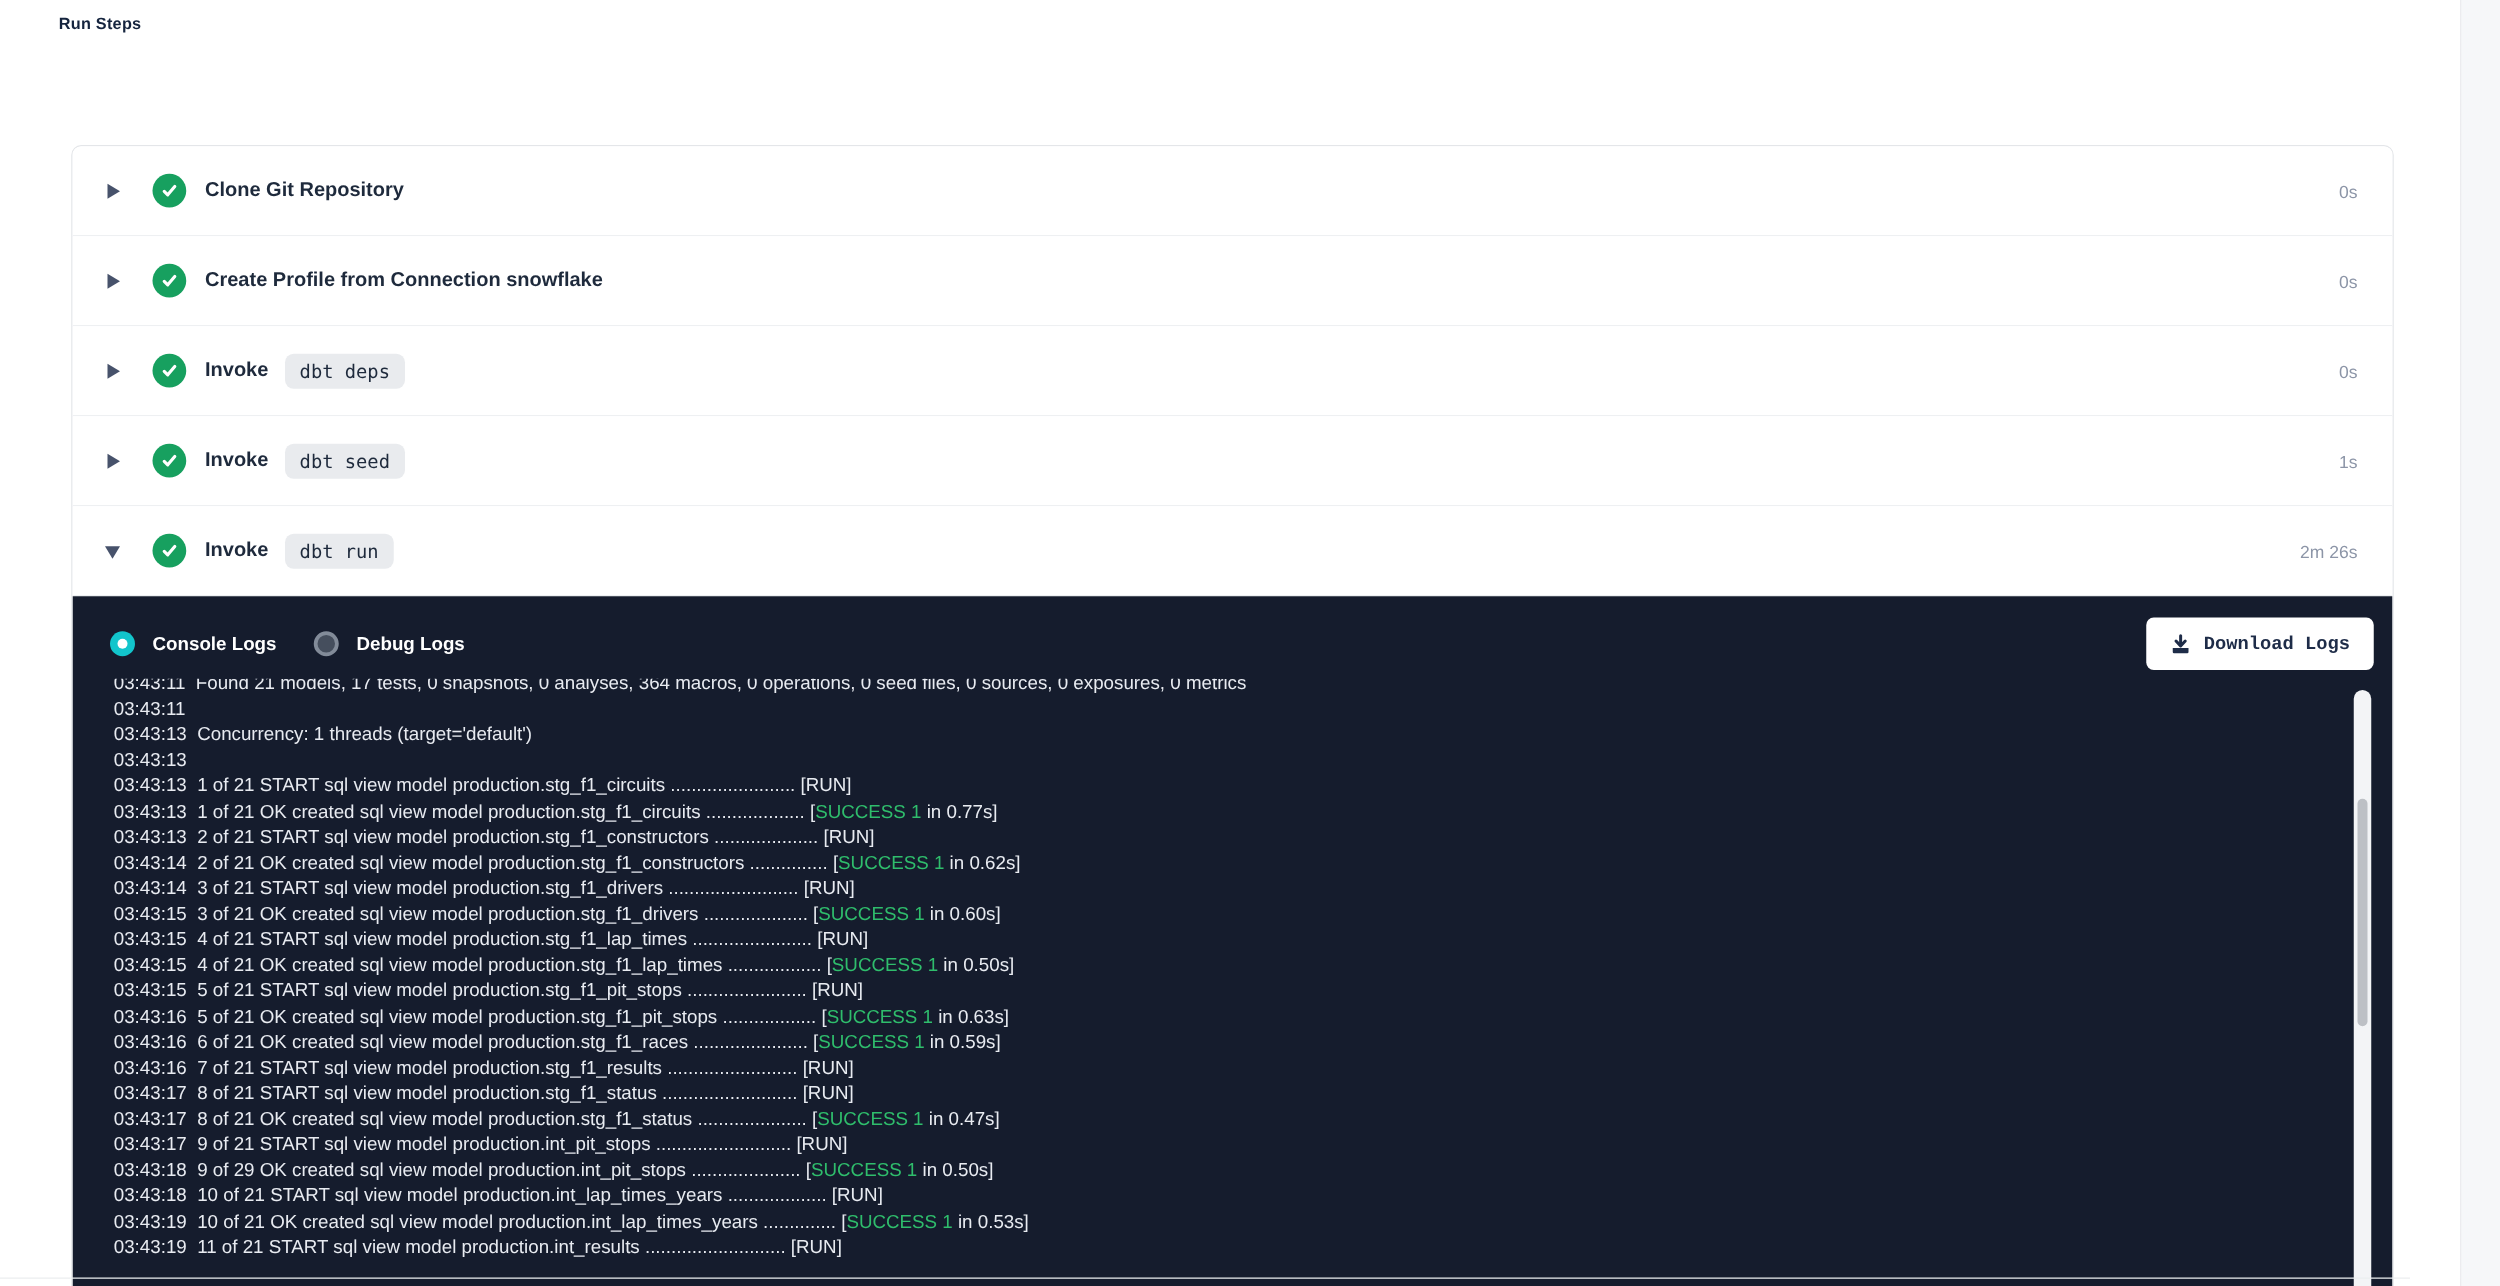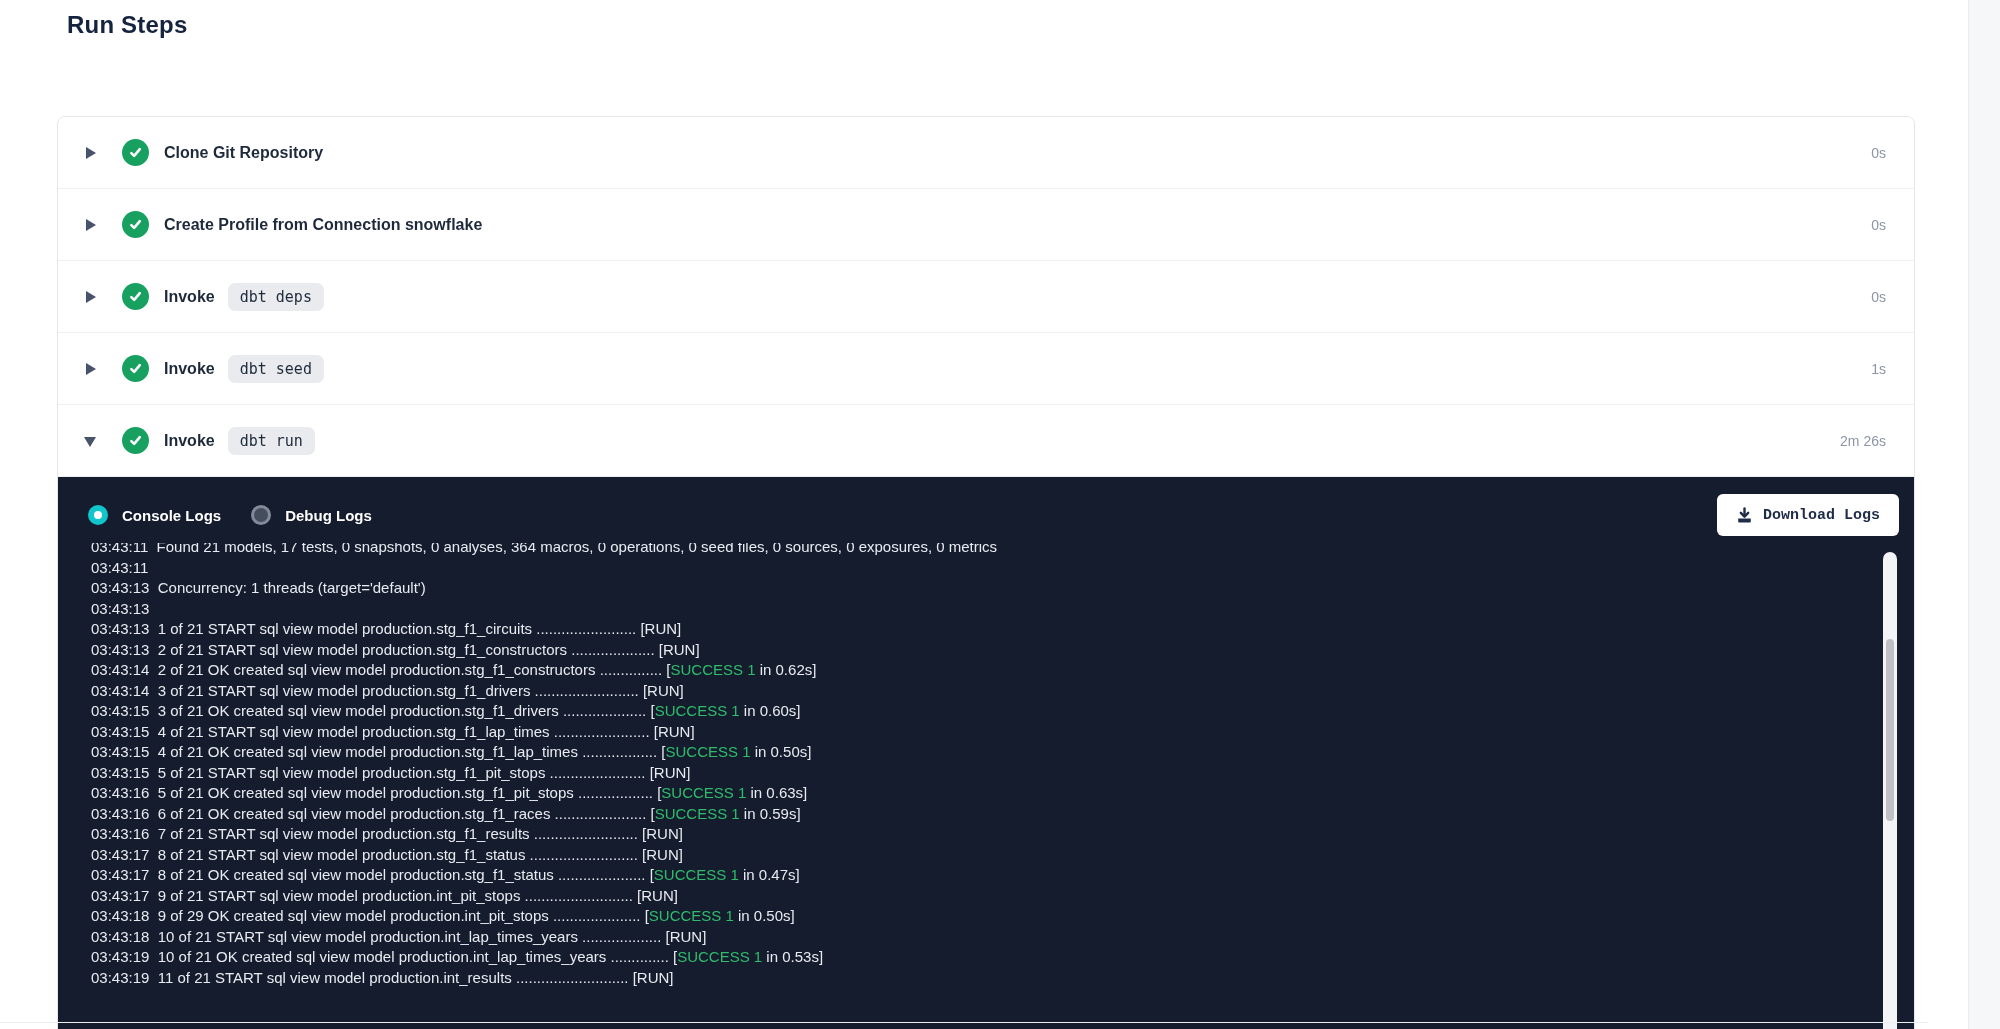--- a/index.html
+++ b/index.html
@@ -3,22 +3,22 @@
 <meta charset="utf-8">
 <style>
   html,body{margin:0;padding:0;}
   body{
     width:2000px;height:1029px;position:relative;overflow:hidden;
     background:#ffffff;
     font-family:"Liberation Sans",sans-serif;
     -webkit-font-smoothing:antialiased;
   }
   .page-title{
-    position:absolute;left:67px;top:11px;
-    font-size:24px;font-weight:700;color:#15243e;letter-spacing:.2px;
+    position:absolute;left:47px;top:11px;
+    font-size:13px;font-weight:700;color:#15243e;letter-spacing:.2px;
   }
   .card{
     position:absolute;left:57px;top:76px;width:1858px;
     background:#fff;border:1px solid #e4e6e9;border-radius:8px;
     box-sizing:border-box;overflow:hidden;margin-top:40px;
   }
   .step-row{
     height:71px;display:flex;align-items:center;
     padding:0 28px 0 26px;border-bottom:1px solid #eef0f2;
     background:#fff;
@@ -194,20 +194,21 @@
   <div class="log-line"><span class="log-time">03:43:11</span><span class="log-msg">  Found 21 models, 17 tests, 0 snapshots, 0 analyses, 364 macros, 0 operations, 0 seed files, 0 sources, 0 exposures, 0 metrics</span></div>
 
   <div class="log-line"><span class="log-time">03:43:11</span><span class="log-msg"></span></div>
 
   <div class="log-line"><span class="log-time">03:43:13</span><span class="log-msg">  Concurrency: 1 threads (target='default')</span></div>
 
   <div class="log-line"><span class="log-time">03:43:13</span><span class="log-msg"></span></div>
 
   <div class="log-line"><span class="log-time">03:43:13</span><span class="log-msg">  1 of 21 START sql view model production.stg_f1_circuits ........................ [RUN]</span></div>
 
+  <div class="log-line"><span class="log-time">03:43:13</span><span class="log-msg">  1 of 21 OK created sql view model production.stg_f1_circuits ................... [</span><span class="log-ok">SUCCESS 1</span><span class="log-tail"> in 0.77s]</span></div>
 
   <div class="log-line"><span class="log-time">03:43:13</span><span class="log-msg">  2 of 21 START sql view model production.stg_f1_constructors .................... [RUN]</span></div>
 
   <div class="log-line"><span class="log-time">03:43:14</span><span class="log-msg">  2 of 21 OK created sql view model production.stg_f1_constructors ............... [</span><span class="log-ok">SUCCESS 1</span><span class="log-tail"> in 0.62s]</span></div>
 
   <div class="log-line"><span class="log-time">03:43:14</span><span class="log-msg">  3 of 21 START sql view model production.stg_f1_drivers ......................... [RUN]</span></div>
 
   <div class="log-line"><span class="log-time">03:43:15</span><span class="log-msg">  3 of 21 OK created sql view model production.stg_f1_drivers .................... [</span><span class="log-ok">SUCCESS 1</span><span class="log-tail"> in 0.60s]</span></div>
 
   <div class="log-line"><span class="log-time">03:43:15</span><span class="log-msg">  4 of 21 START sql view model production.stg_f1_lap_times ....................... [RUN]</span></div>

